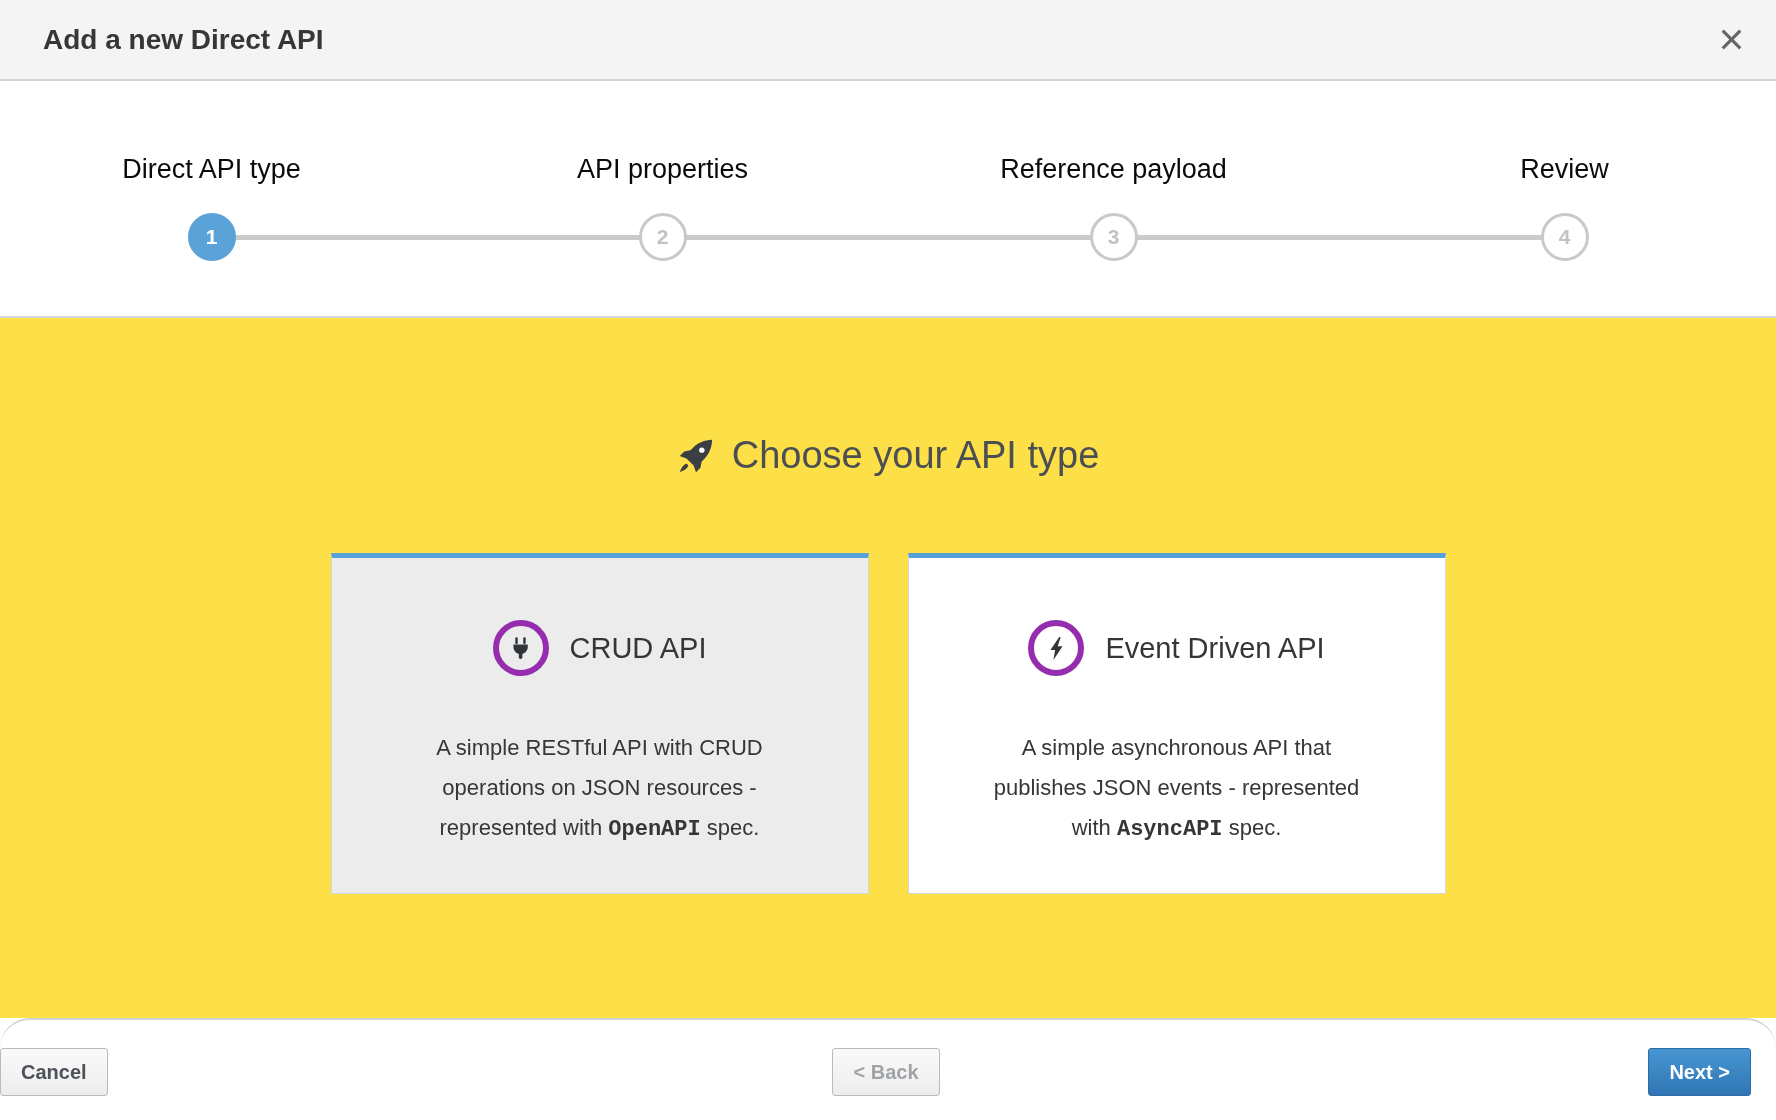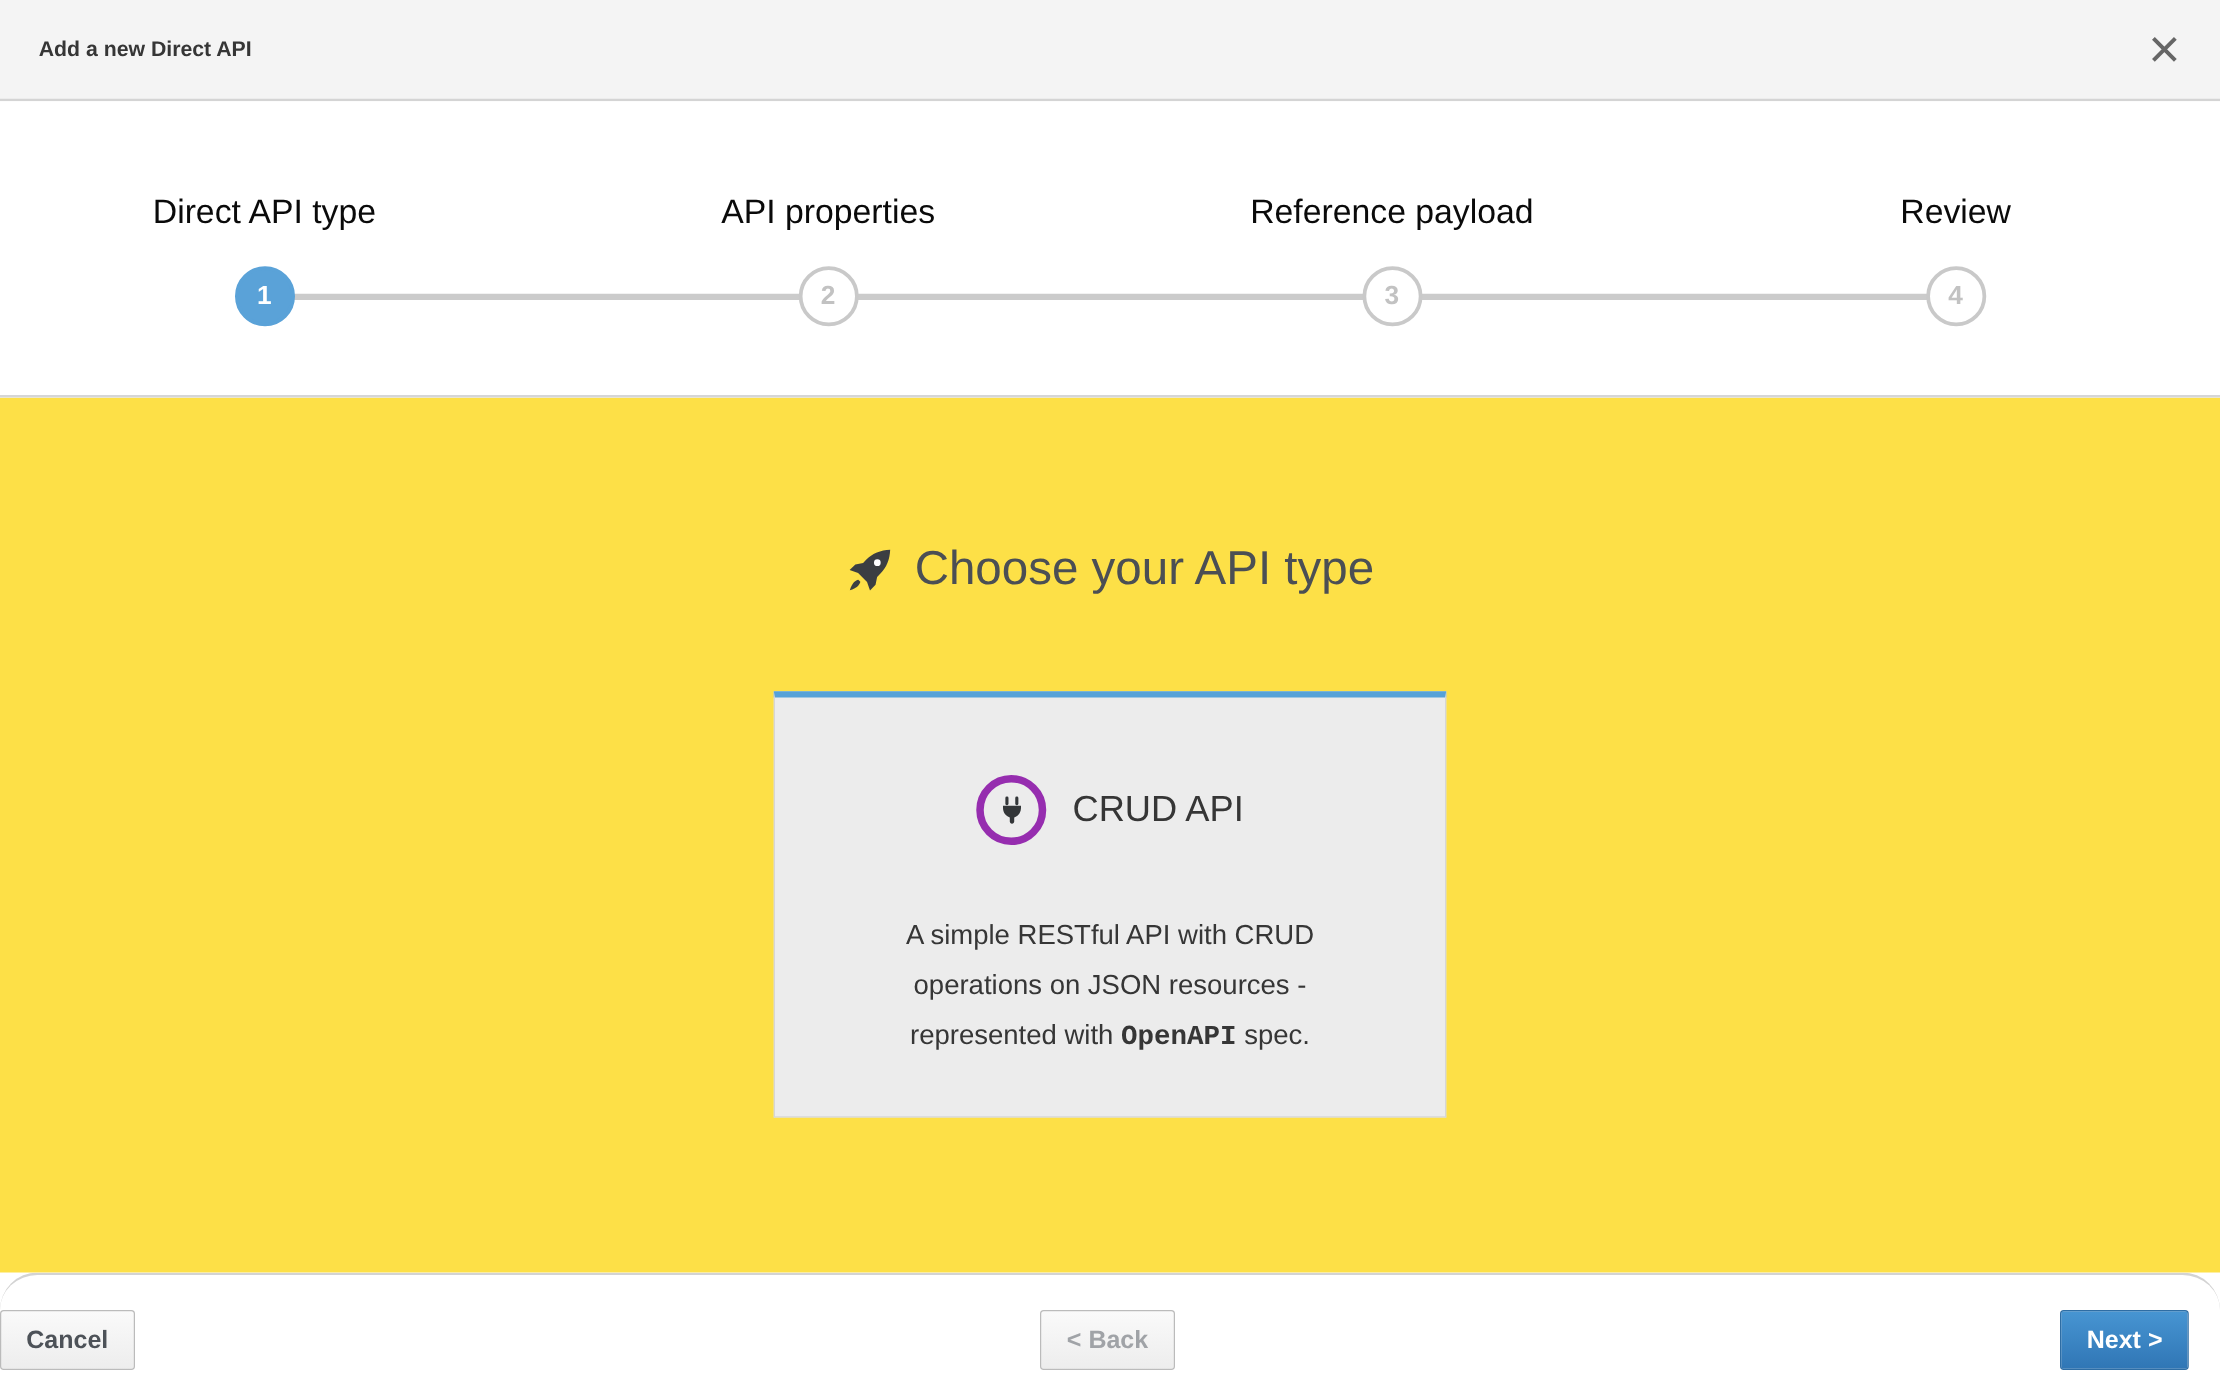--- a/index.html
+++ b/index.html
@@ -11,21 +11,21 @@
   }
   .modal { display:flex; flex-direction:column; width:100%; height:100%; }
 
   
   .modal-header {
     height:81px; flex:0 0 81px; background:#f4f4f4;
     border-bottom:2px solid #d4d4d4;
     display:flex; align-items:center; justify-content:space-between;
     padding:0 27px;
   }
-  .modal-title { margin:4px; font-size:17px; font-weight:700; color:#363636; }
+  .modal-title { margin:16px; font-size:28px; font-weight:700; color:#363636; }
   .close-btn {
     background:none; border:none; padding:4px; cursor:pointer;
     display:flex; align-items:center; justify-content:center;
   }
 
   
   .stepper {
     position:relative; height:237px; flex:0 0 237px;
     border-bottom:2px solid #d6d6d6;
     display:flex; padding-top:68px; background:#fff;gap:28px;
@@ -160,20 +160,31 @@
               <rect x="7" y="1.2" width="2.4" height="6.6" rx="1.1"></rect>
               <rect x="14.6" y="1.2" width="2.4" height="6.6" rx="1.1"></rect>
               <path d="M5 8.2h14v2c0 3.3-2.2 6.1-5.2 7v3.1c0 .9-.7 1.7-1.7 1.7s-1.7-.8-1.7-1.7v-3.1c-3-.9-5.2-3.7-5.2-7v-2z"></path>
             </svg>
           </span>
           <span class="card-title">CRUD API</span>
         </div>
         <p class="card-desc"><span>A simple RESTful API with CRUD operations on JSON resources - represented with </span><b>OpenAPI</b><span> spec.</span></p>
       </div>
 
+      <div class="card">
+        <div class="card-head">
+          <span class="icon-ring">
+            <svg width="25" height="25" viewBox="0 0 24 24" fill="#333638">
+              <path d="M14.6 1 6.2 13.4h4.5L9 23l8.8-13.2h-4.6L16 1z"></path>
+            </svg>
+          </span>
+          <span class="card-title">Event Driven API</span>
+        </div>
+        <p class="card-desc"><span>A simple asynchronous API that publishes JSON events - represented with </span><b>AsyncAPI</b><span> spec.</span></p>
+      </div>
 
     </div>
   </main>
 
   <footer class="modal-footer">
     <button class="btn btn-default btn-cancel">Cancel</button>
     <button class="btn btn-default disabled btn-back">&lt; Back</button>
     <button class="btn btn-primary">Next &gt;</button>
   </footer>
 

